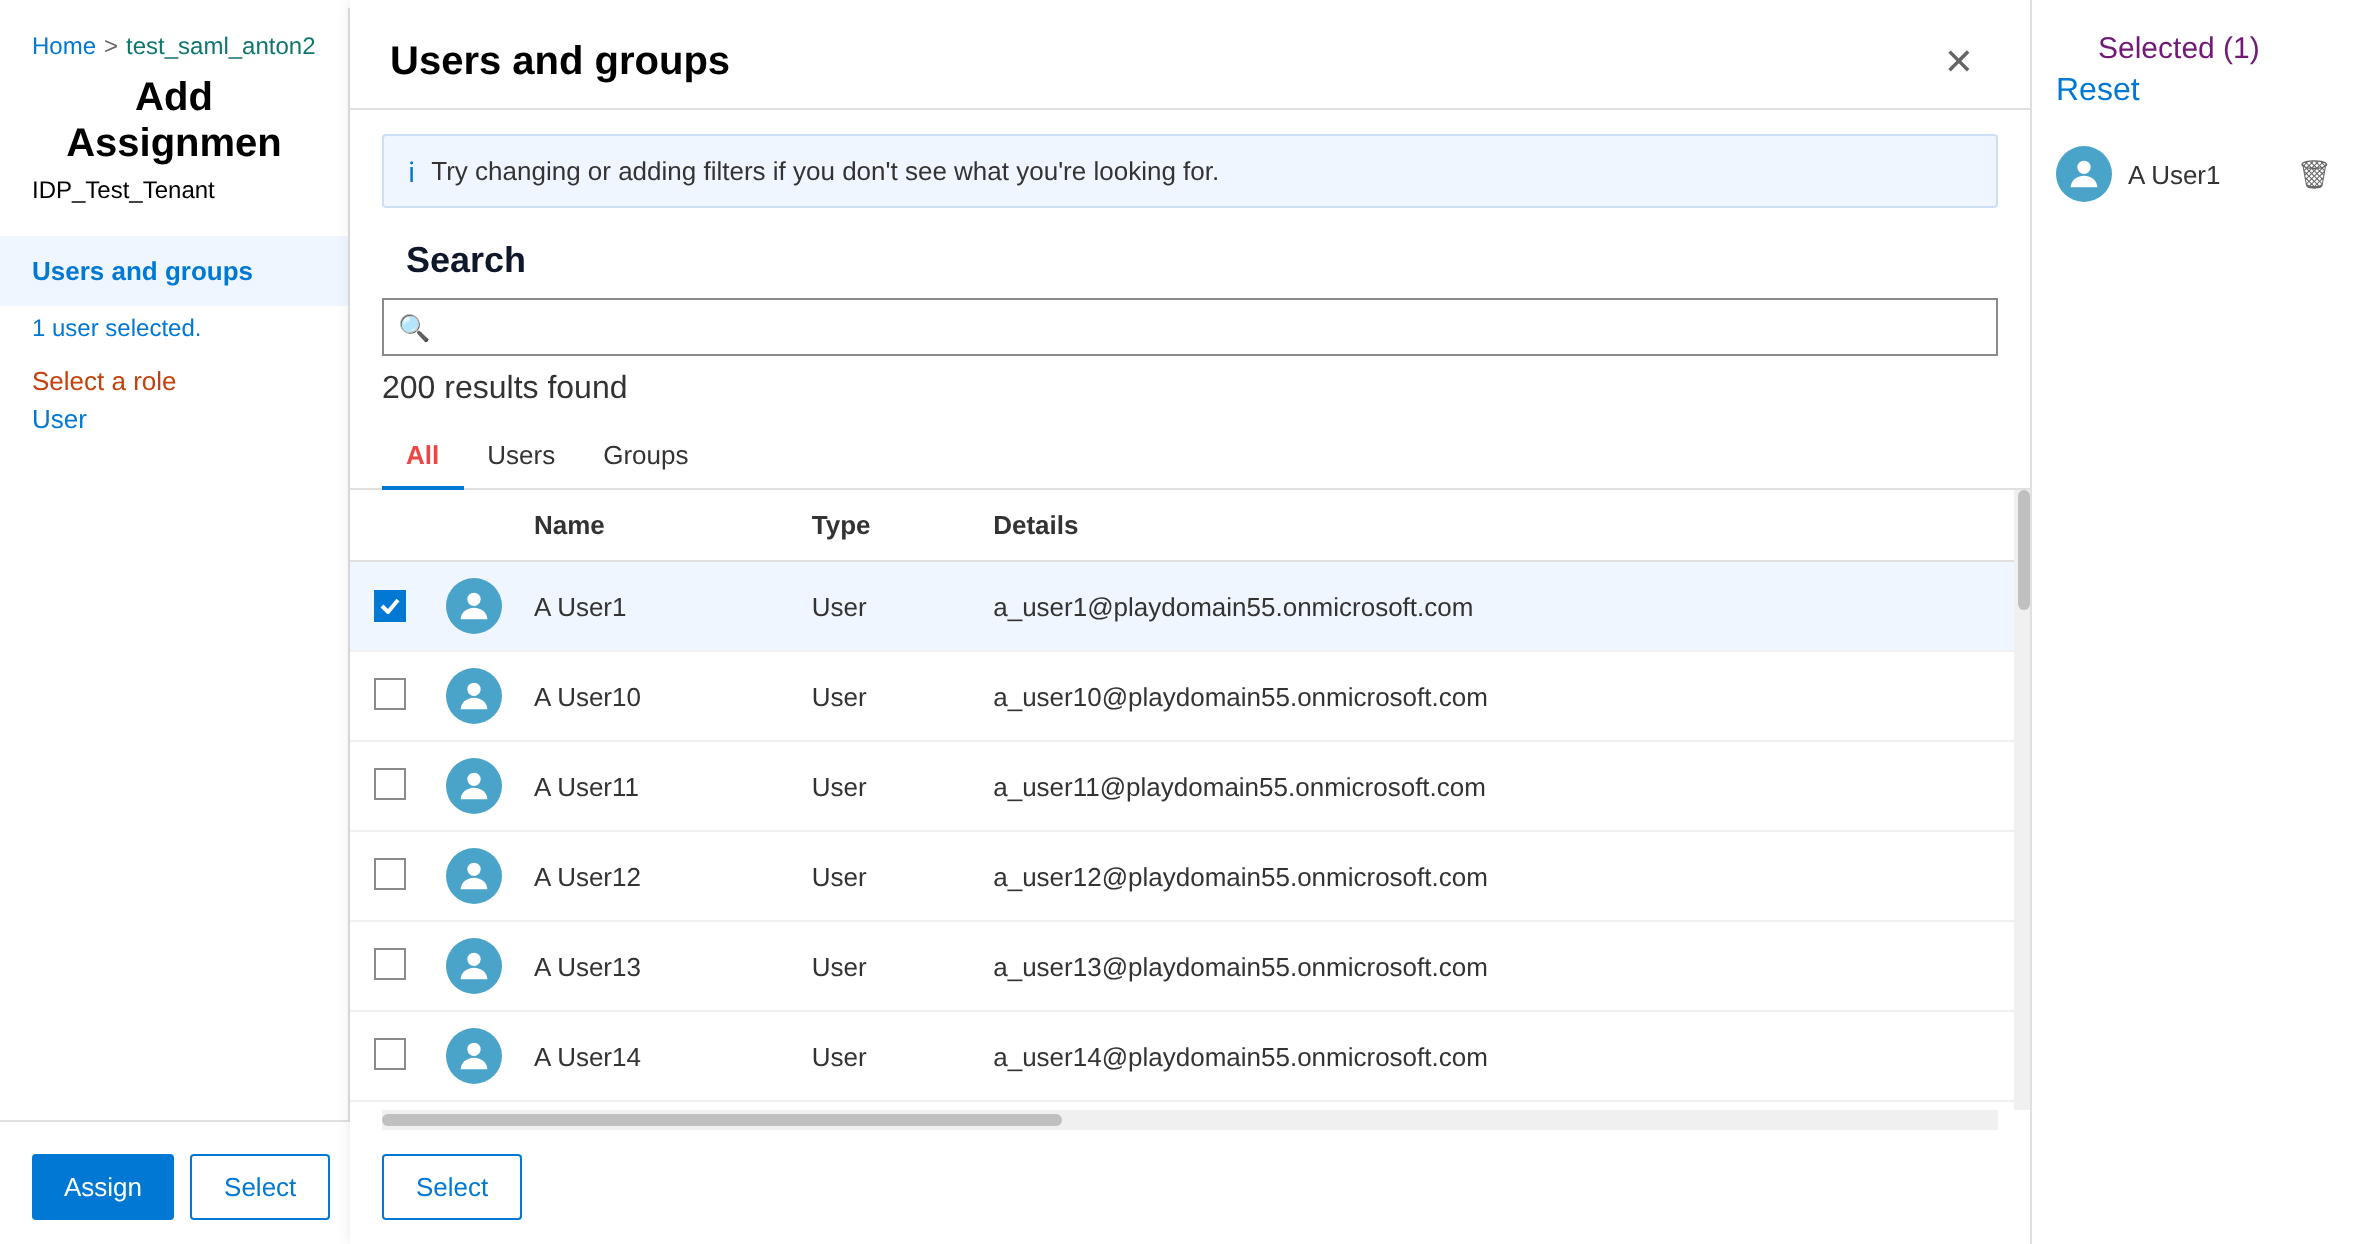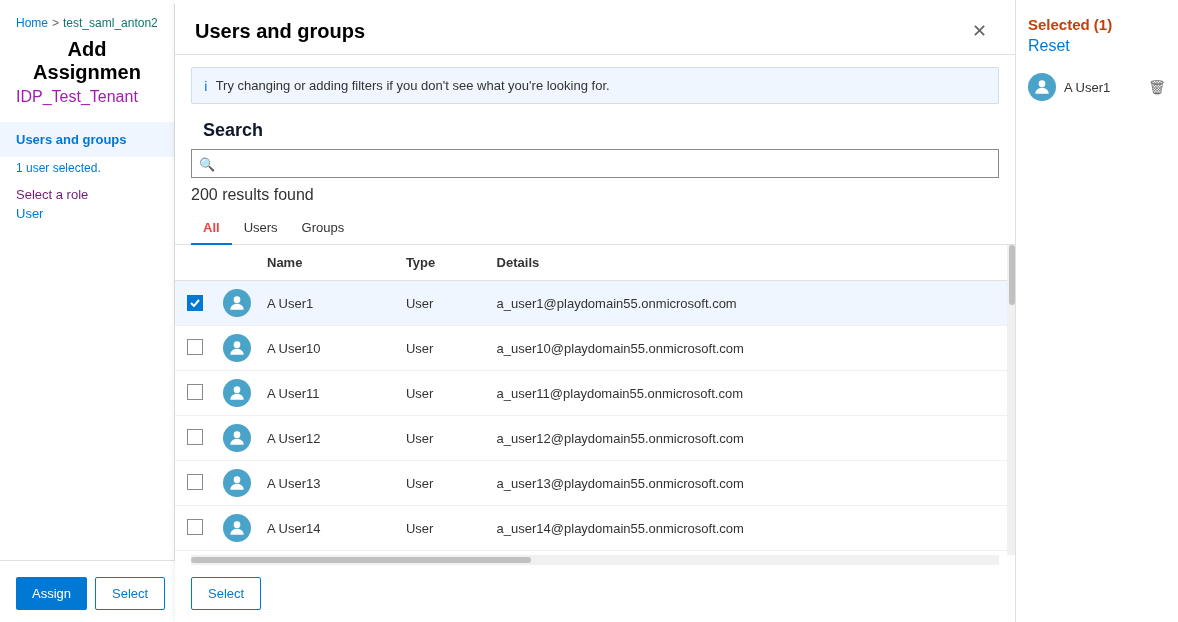--- a/index.html
+++ b/index.html
@@ -28,42 +28,42 @@
     .breadcrumb .current { color: #0f766e; }
     .page-title {
       padding: 4px 16px 2px;
       font-size: 20px;
       font-weight: 600;
       color: #000;
       text-align: center;
     }
     .tenant-name {
       padding: 2px 16px 16px;
-      font-size: 16px;
-      color: #a21caf;
+      font-size: 12px;
+      color: #000000;
     }
     .nav-item {
       padding: 10px 16px;
       font-size: 13px;
       cursor: pointer;
     }
     .nav-item.active {
       background: #f0f6ff;
       font-weight: 600;
       color: #0078d4;
     }
     .nav-sub {
       padding: 4px 16px 4px 16px;
       font-size: 12px;
       color: #0078d4;
     }
     .nav-label-secondary {
       padding: 8px 16px 4px;
       font-size: 13px;
-      color: #701a75;
+      color: #c2410c;
     }
     .nav-role-value {
       padding: 0 16px 8px;
       font-size: 13px;
       color: #0078d4;
     }
     .bottom-buttons {
       position: absolute;
       bottom: 0; left: 0;
       width: 175px;
@@ -288,23 +288,24 @@
       position: absolute;
       top: 0; left: 840px;
       width: 163px;
       height: 622px;
       background: #fff;
       border-left: 1px solid #e0e0e0;
       padding: 16px 12px;
     }
     .selected-header {
       font-size: 15px;
-      font-weight: 700;
-      color: #c2410c;
+      font-weight: 400;
+      color: #701a75;
       margin-bottom: 4px;
+      margin-left: 21px;
     }
     .reset-link {
       color: #0078d4;
       font-size: 16px;
       cursor: pointer;
       text-decoration: none;
       display: block;
       margin-bottom: 12px;
     }
     .selected-user-row {

